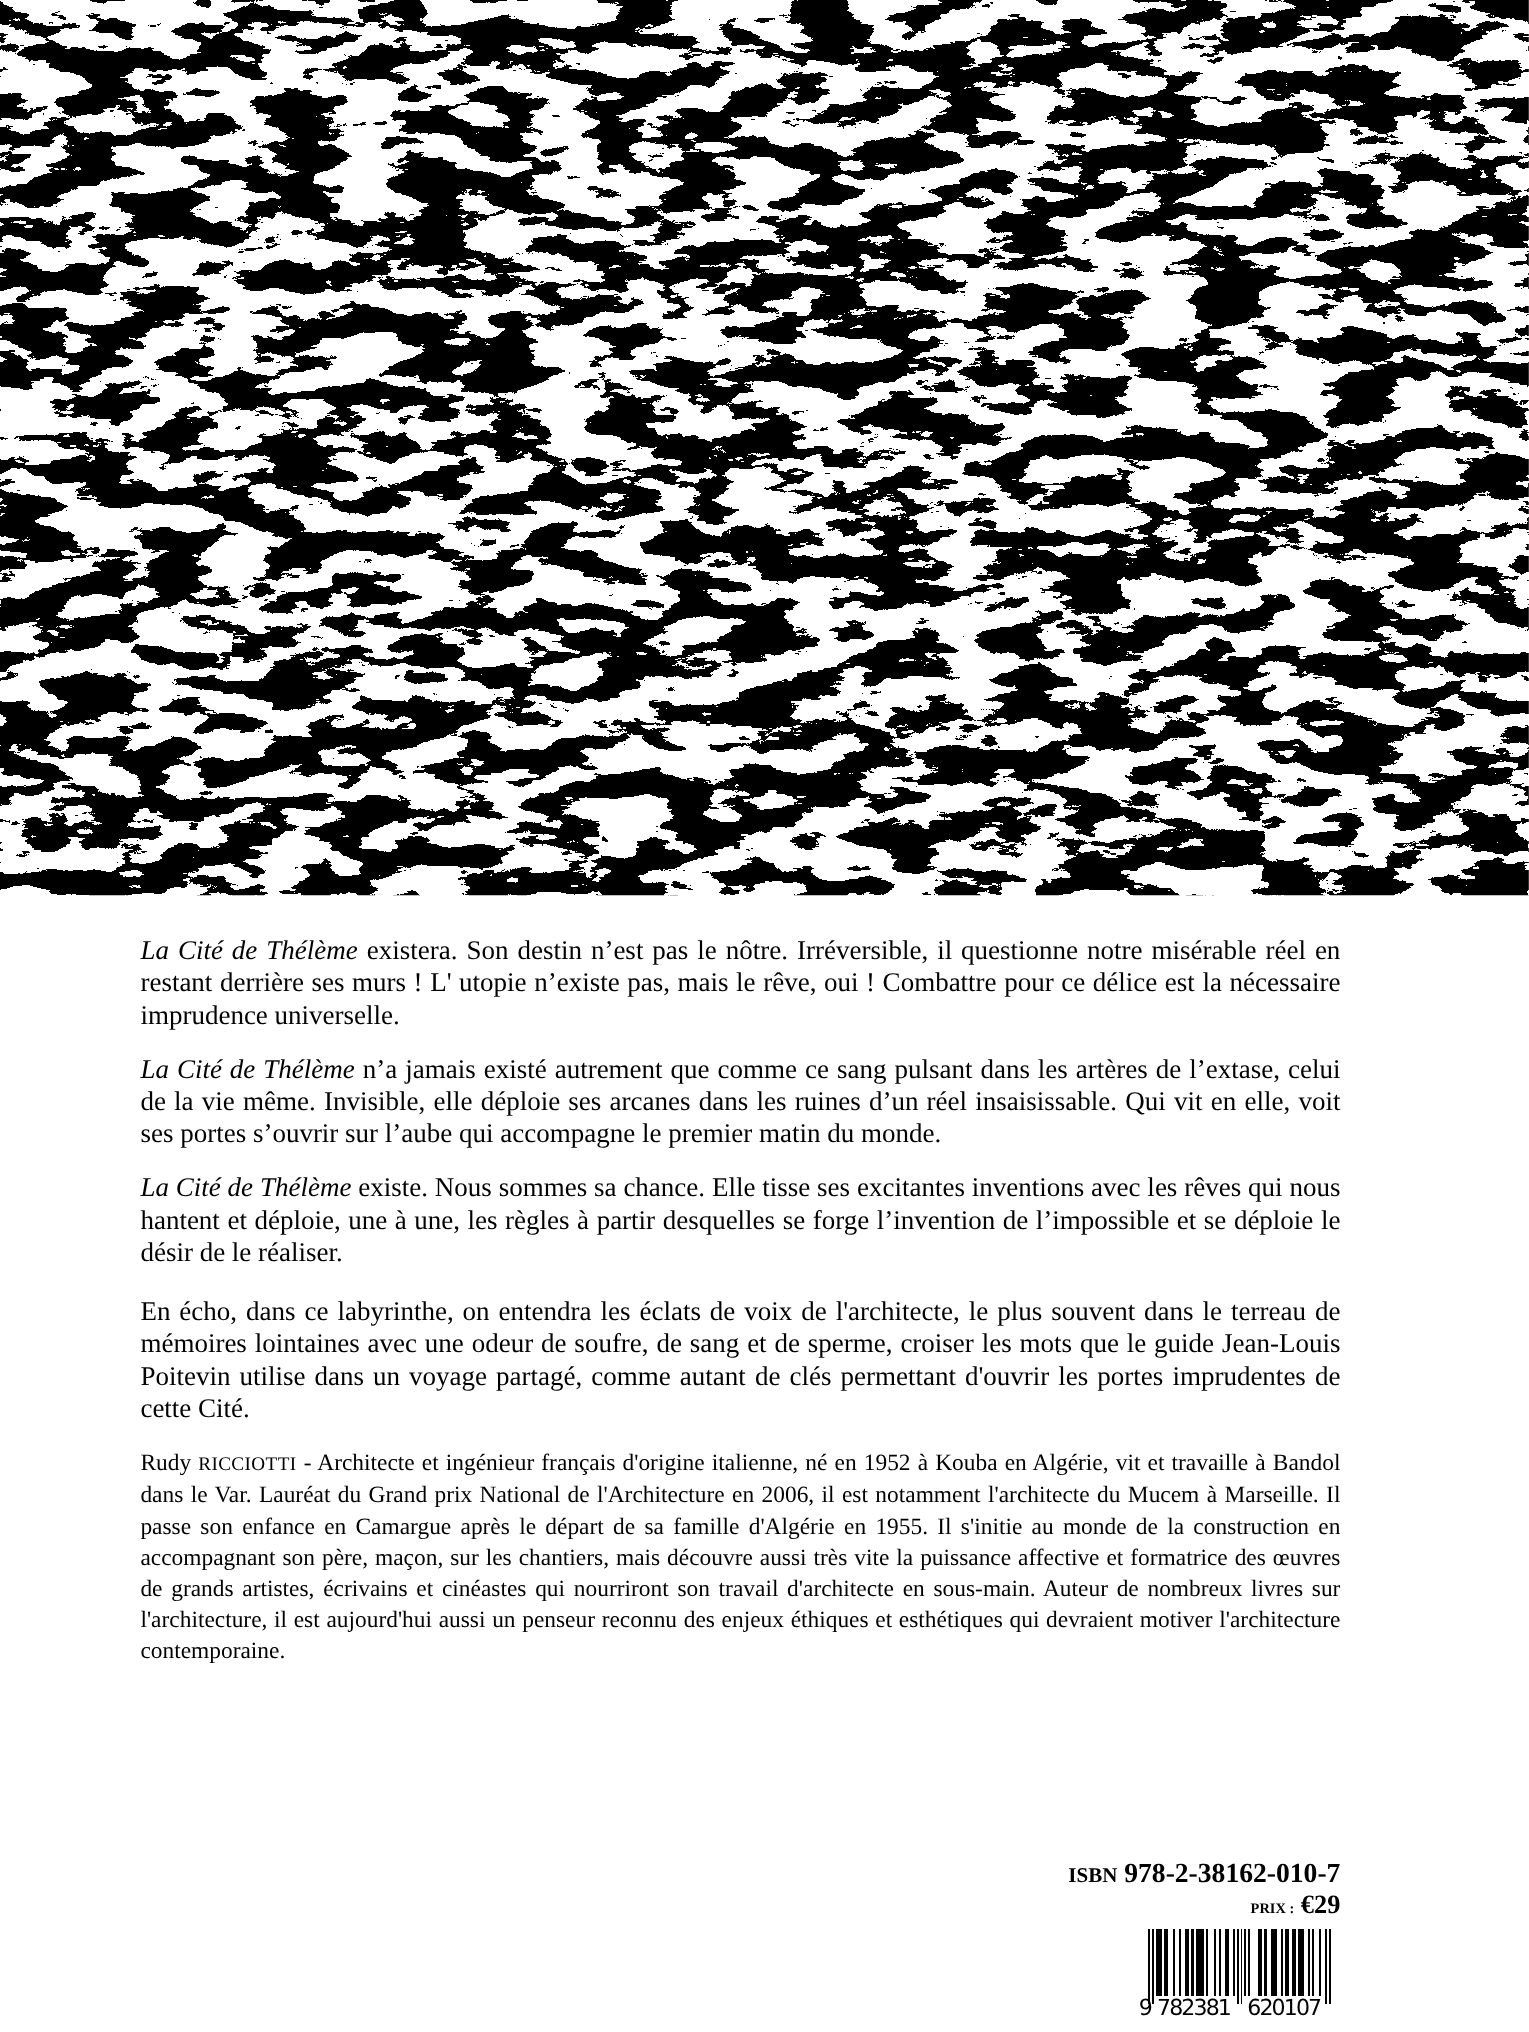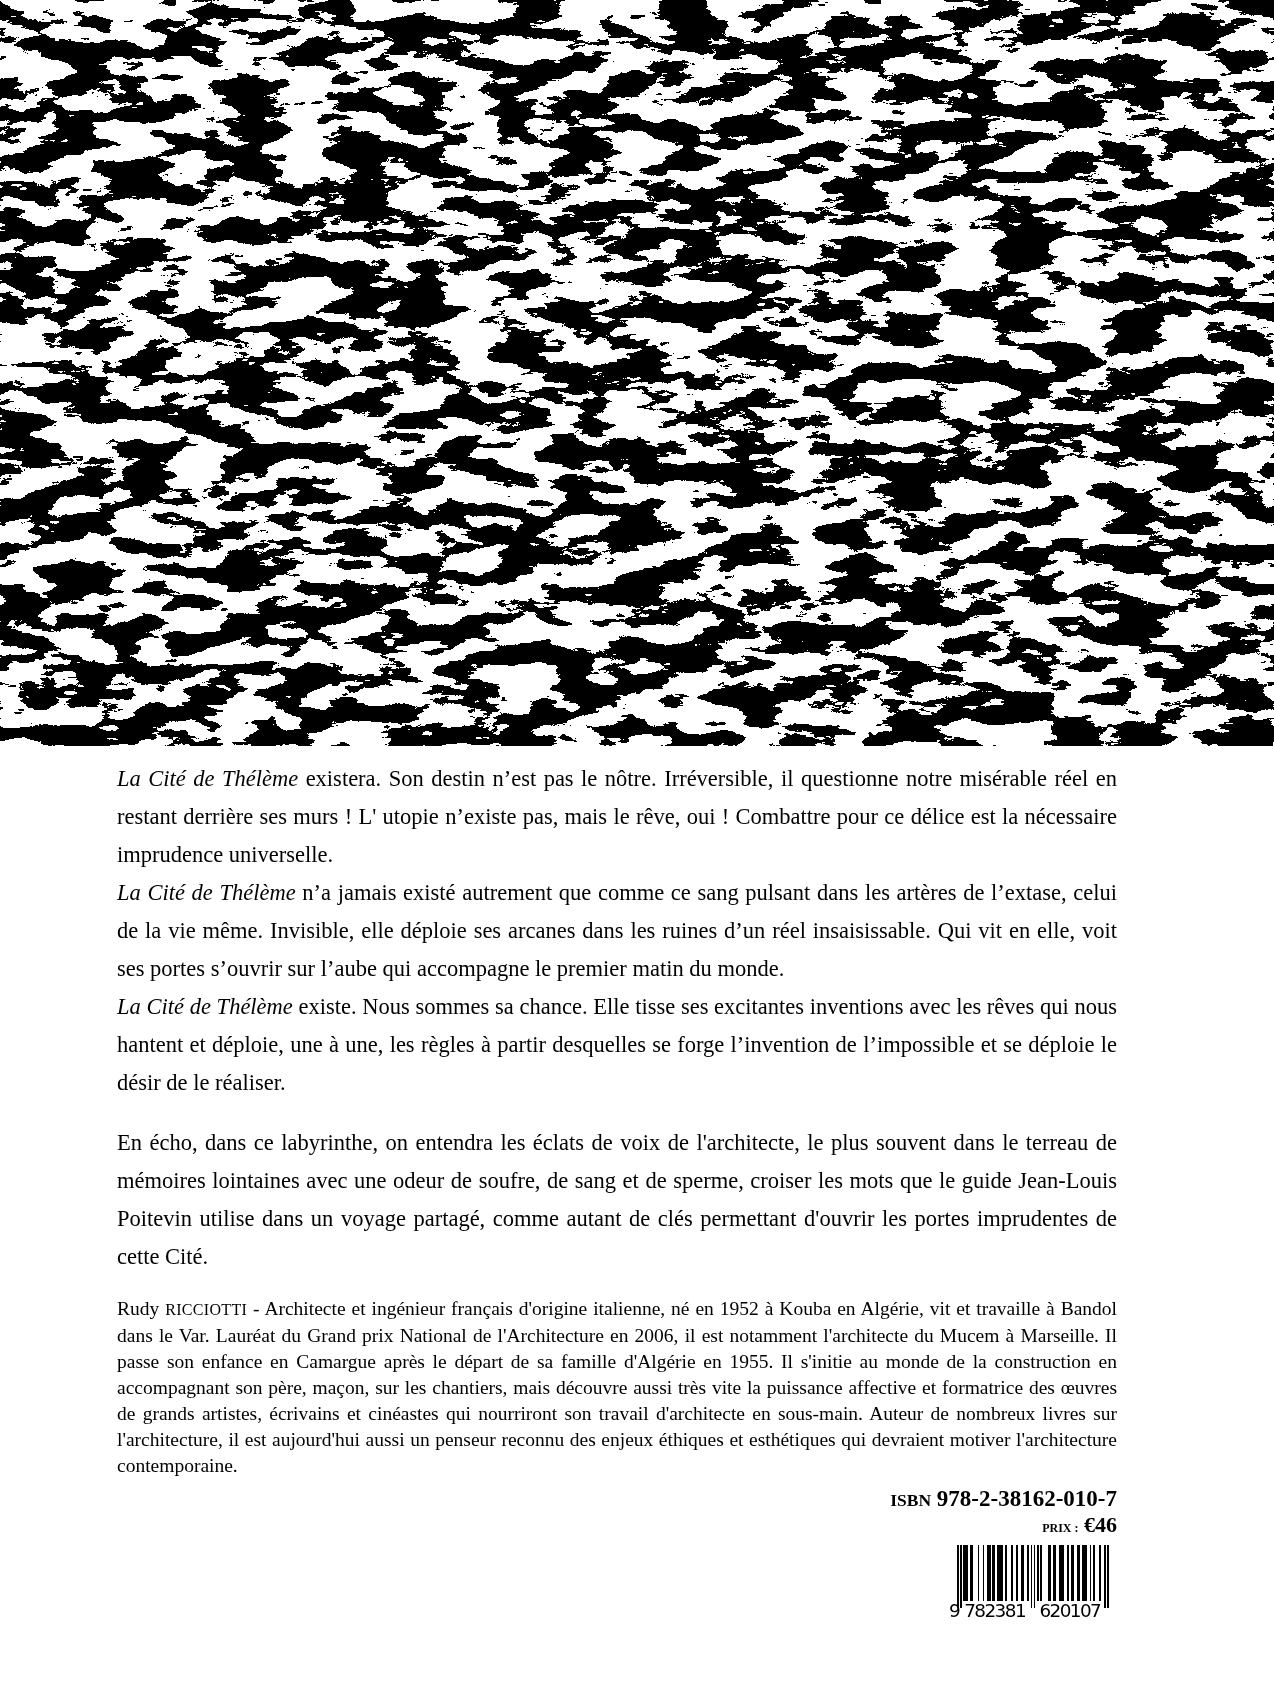--- a/index.html
+++ b/index.html
@@ -21,37 +21,38 @@
   .content {
     position: absolute;
     left: 117px; top: 760px;
     width: 1000px;
     text-align: justify;
   }
   .content p { margin: 0; padding: 0; }
 
   .intro p, .presentation p {
     font-size: 22.5px;
-    line-height: 38px;
+    line-height: 27px;
+    margin-top: 18px;
   }
   .presentation { margin-top: 22px; }
   .bios { margin-top: 20px; font-family: Liberation Serif, serif; }
   .bios p {
     font-size: 19.5px;
     line-height: 26px;
   }
   .bios p + p { margin-top: 5px; }
 
   .italic { font-style: italic; }
   .smallcaps { font-size: 0.82em; letter-spacing: 0.02em; }
 
   .isbn-block {
     position: absolute;
     right: 157px;
-    top: 1486px;
+    top: 1548px;
     width: 260px;
     text-align: right;
   }
   .isbn-line { font-size: 23px; font-weight: 700; line-height: 25px; white-space: nowrap; }
   .isbn-line .lbl { font-size: 17.5px; }
   .prix-line { font-size: 22px; font-weight: 700; line-height: 24px; white-space: nowrap; }
   .prix-line .lbl { font-size: 12px; }
   .barcode-holder { margin-top: 5px; }
   .barcode-holder svg { display: inline-block; }
 </style>
@@ -90,21 +91,21 @@
     </div>
 </div>
 
 <div class="isbn-block">
   <div class="isbn-line">
     <span class="lbl">ISBN</span>
     <span class="num">978-2-38162-010-7</span>
   </div>
   <div class="prix-line">
     <span class="lbl">PRIX :</span>
-    <span class="num">€46</span>
+    <span class="num">€29</span>
   </div>
   <div class="barcode-holder">
     <svg id="barcode-svg" width="168" height="74" viewBox="0 0 105 46" shape-rendering="crispEdges" aria-hidden="true">
         <rect x="5" y="0" width="1" height="39" fill="#000"></rect>
         <rect x="7" y="0" width="1" height="39" fill="#000"></rect>
         <rect x="9" y="0" width="1" height="35" fill="#000"></rect>
         <rect x="10" y="0" width="1" height="35" fill="#000"></rect>
         <rect x="11" y="0" width="1" height="35" fill="#000"></rect>
         <rect x="13" y="0" width="1" height="35" fill="#000"></rect>
         <rect x="14" y="0" width="1" height="35" fill="#000"></rect>

